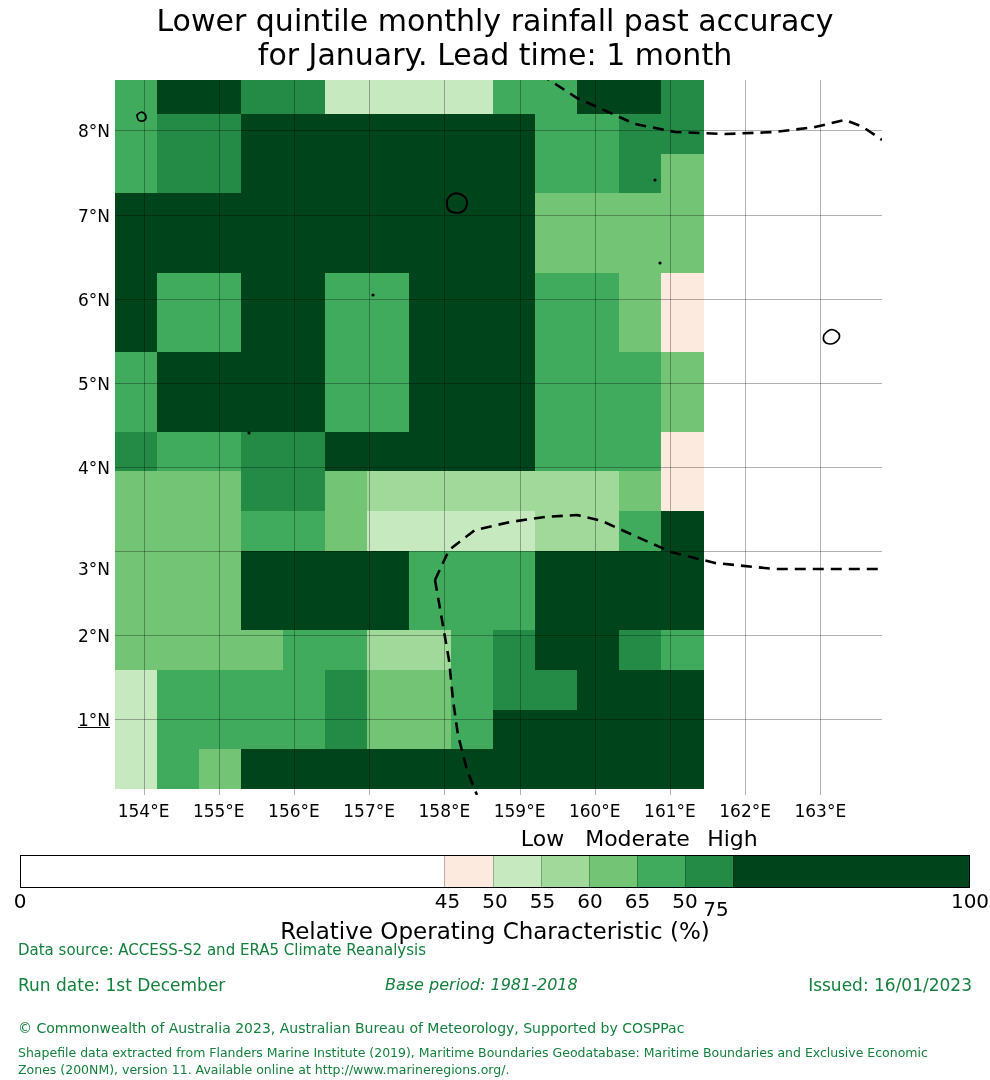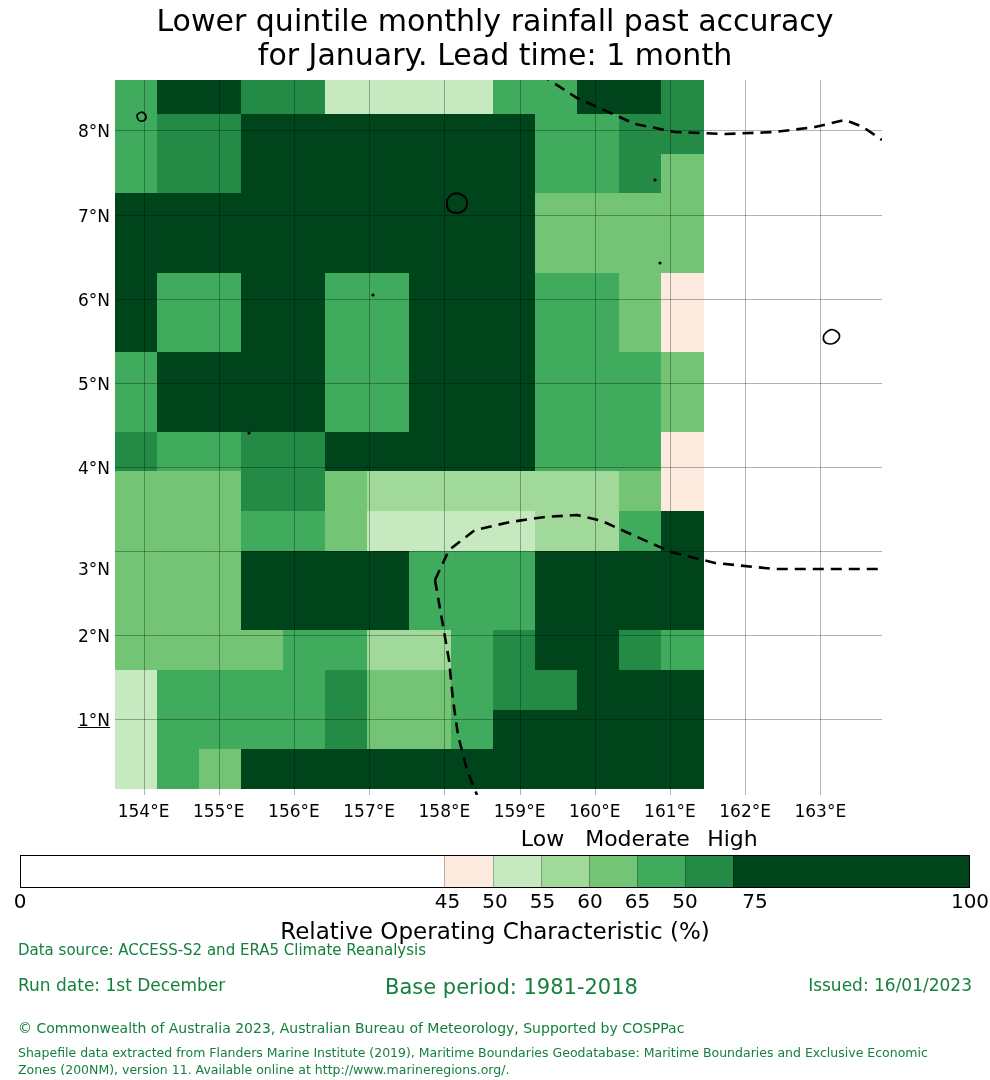--- a/index.html
+++ b/index.html
@@ -52,21 +52,21 @@
   .cbticks{position:absolute;left:20px;top:889px;width:950px;height:24px;}
   .cbtick{position:absolute;top:0;width:80px;margin-left:-40px;text-align:center;font-size:20px;color:#000;}
   .cbtitle{
     position:absolute;left:0;top:918px;width:990px;text-align:center;
     font-size:23px;color:#000;
   }
 
   
   .foot{position:absolute;color:#15803d;}
   .f-run{left:18px;top:975px;font-size:17px;}
-  .f-base{left:385px;top:975px;font-size:21px;}
+  .f-base{left:385px;top:975px;font-size:16px;font-style:italic;}
   .f-iss{right:18px;top:975px;font-size:17px;text-align:right;}
   .f-src{left:18px;top:941px;font-size:15px;}
   .f-copy{left:18px;top:1020px;font-size:14px;}
   .f-shape{left:18px;top:1044px;font-size:12.5px;line-height:17px;width:950px;}
 </style>
 </head>
 <body>
 
 <div id="page">
 
@@ -409,21 +409,21 @@
       <div class="cbseg" style="flex: 25 0 0px; background: rgb(0, 68, 27); border-left: 1px solid rgba(0, 0, 0, 0.25);"></div>
     </div>
   <div class="cbticks" id="cbticks">
       <div class="cbtick" style="left: 0px;">0</div>
       <div class="cbtick" style="left: 427.5px;">45</div>
       <div class="cbtick" style="left: 475px;">50</div>
       <div class="cbtick" style="left: 522.5px;">55</div>
       <div class="cbtick" style="left: 570px;">60</div>
       <div class="cbtick" style="left: 617.5px;">65</div>
       <div class="cbtick" style="left: 665px;">50</div>
-      <div class="cbtick" style="left: 735px;">75</div>
+      <div class="cbtick" style="left: 696px; margin-top: 8px;">75</div>
       <div class="cbtick" style="left: 950px;">100</div>
     </div>
   <div class="cbtitle">Relative Operating Characteristic (%)</div>
 
   <div class="foot f-run">Run date: 1st December</div>
   <div class="foot f-base">Base period: 1981-2018</div>
   <div class="foot f-iss">Issued: 16/01/2023</div>
   <div class="foot f-src">Data source: ACCESS-S2 and ERA5 Climate Reanalysis</div>
   <div class="foot f-copy">© Commonwealth of Australia 2023, Australian Bureau of Meteorology, Supported by COSPPac</div>
   <div class="foot f-shape">Shapefile data extracted from Flanders Marine Institute (2019), Maritime Boundaries Geodatabase: Maritime Boundaries and Exclusive Economic Zones (200NM), version 11. Available online at http://www.marineregions.org/.</div>

